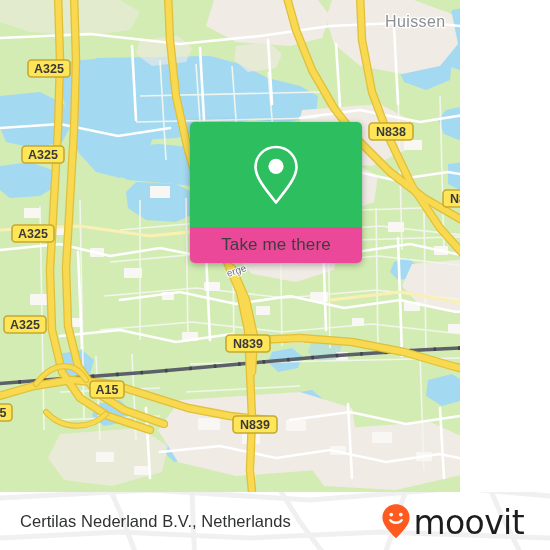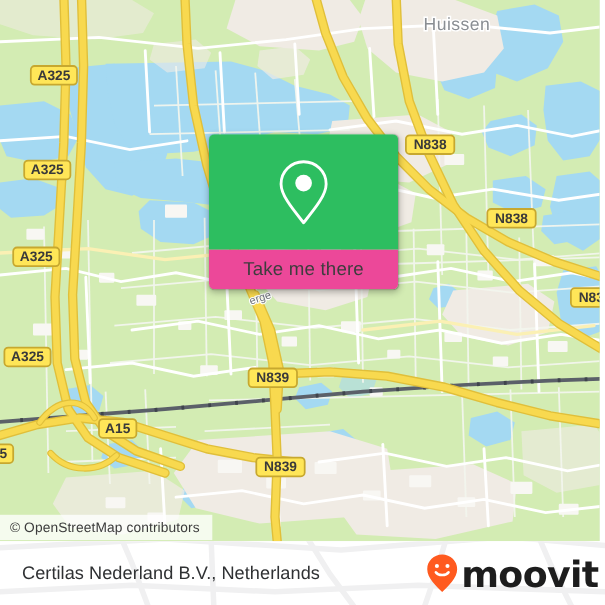--- a/index.html
+++ b/index.html
@@ -16,21 +16,21 @@
     position: relative;
     width: 550px;
     height: 550px;
     overflow: hidden;
   }
 
   
   .map {
     position: absolute;
     left: 0; top: 0;
-    width: 545px;
+    width: 460px;
     height: 492px;
     overflow: hidden;
     background: #cfe6bd;
   }
   .map svg { display: block; }
 
   
   .attribution {
     position: absolute;
     left: 0;
@@ -97,41 +97,41 @@
     opacity: 1;
     pointer-events: none;
   }
   .footer-inner {
     position: relative;
     z-index: 2;
     height: 58px;
     display: flex;
     align-items: center;
     justify-content: space-between;
-    padding: 0 6px 0 20px;
+    padding: 0 26px 0 20px;
     box-sizing: border-box;
     gap: 40px;
   }
   .footer-title {
     font-size: 16.5px;
     color: #2f3133;
     letter-spacing: 0.05px;
     white-space: nowrap;
   }
   .brand {
     display: flex;
     align-items: center;
     gap: 1px;
   }
   .brand-word {
     font-size: 33px;
     line-height: 33px;
     color: #1d1d1d;
     letter-spacing: -0.6px;
-    font-weight: 700;
+    font-weight: 400;
     font-family: "DejaVu Sans", sans-serif;
     margin-left: 1px;
     position: relative;
     top: 1px;
   }
 </style>
 </head>
 <body>
 
 <div id="app">
@@ -407,23 +407,20 @@
 
           <g>
             <rect x="233" y="416" width="44" height="17" rx="3.5" fill="#ffe658" stroke="#c7a82f" stroke-width="1.6"></rect>
             <text x="255" y="428.5" text-anchor="middle" fill="#3a3a3a">N839</text>
           </g>
         </g>
 
       </g>
     </svg>
 
-    <div class="attribution">
-      <span>© OpenStreetMap contributors</span>
-    </div>
   </div>
 
   <div class="callout">
     <div class="callout-top">
       <svg class="pin-icon" width="48" height="62" viewBox="0 0 48 62">
         <path d="M24 3 C 12.5 3, 3.5 12, 3.5 23.2 C 3.5 33.5, 14 46, 24 58.5
                  C 34 46, 44.5 33.5, 44.5 23.2 C 44.5 12, 35.5 3, 24 3 Z" fill="none" stroke="#ffffff" stroke-width="2.6" stroke-linejoin="round"></path>
         <circle cx="24" cy="22.4" r="7.6" fill="#ffffff"></circle>
       </svg>
     </div>

